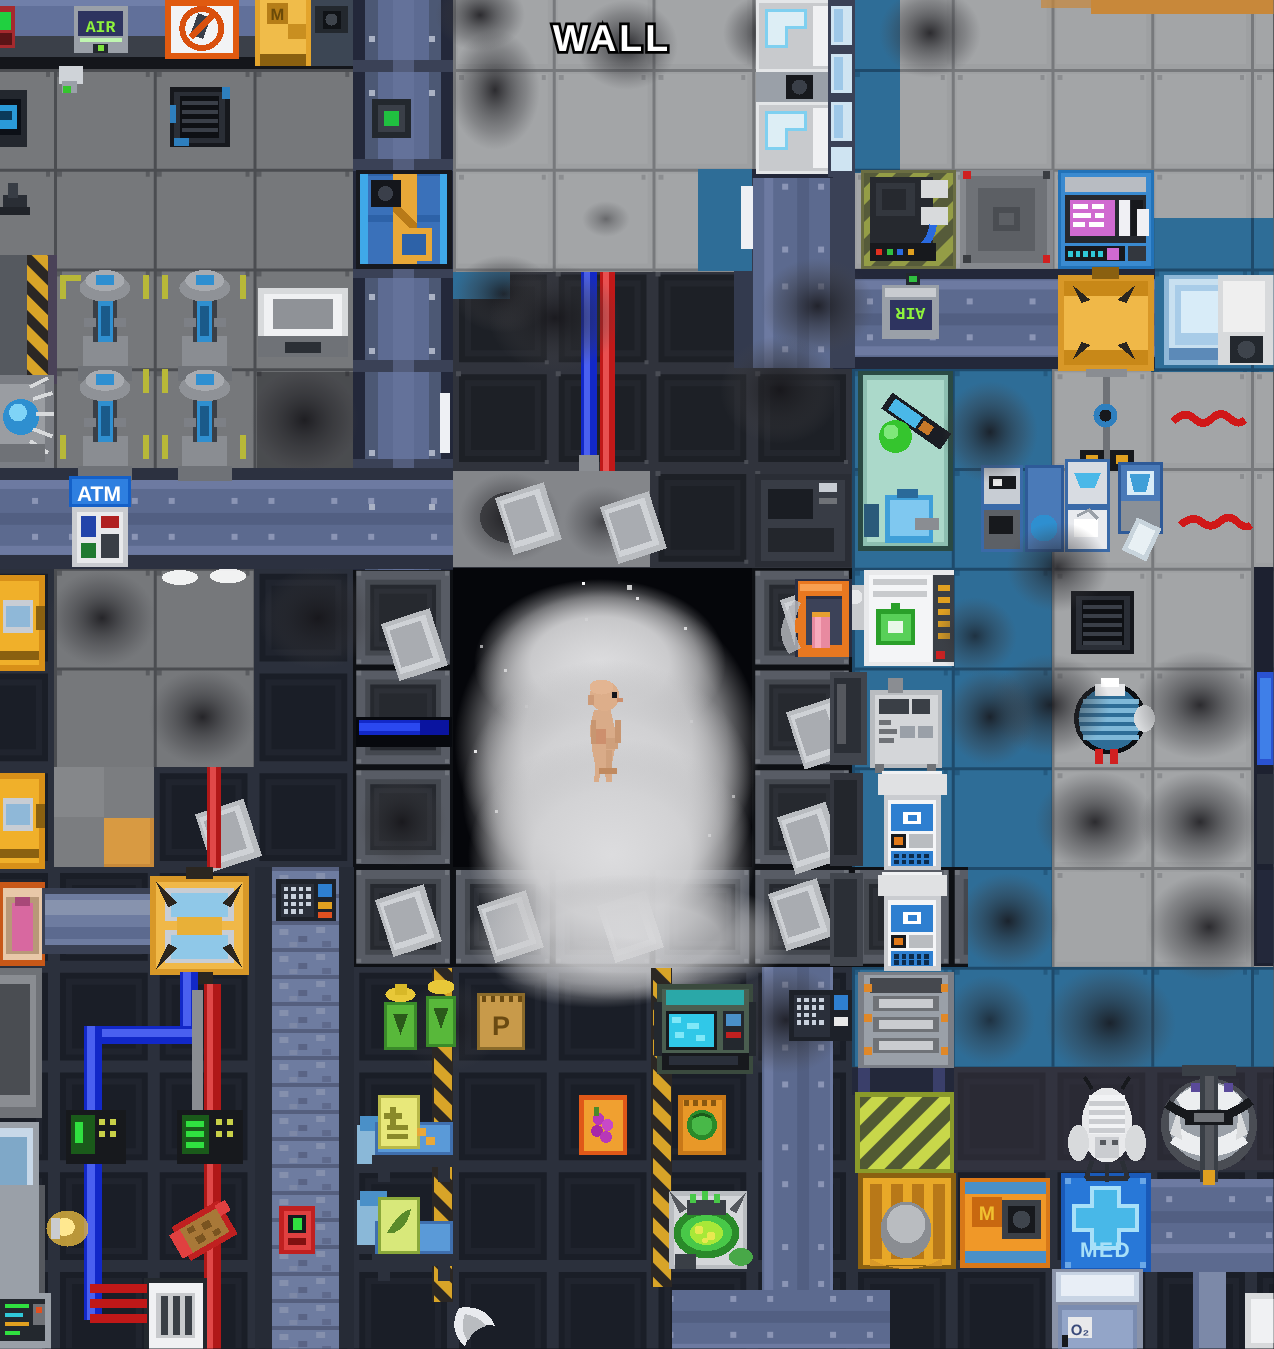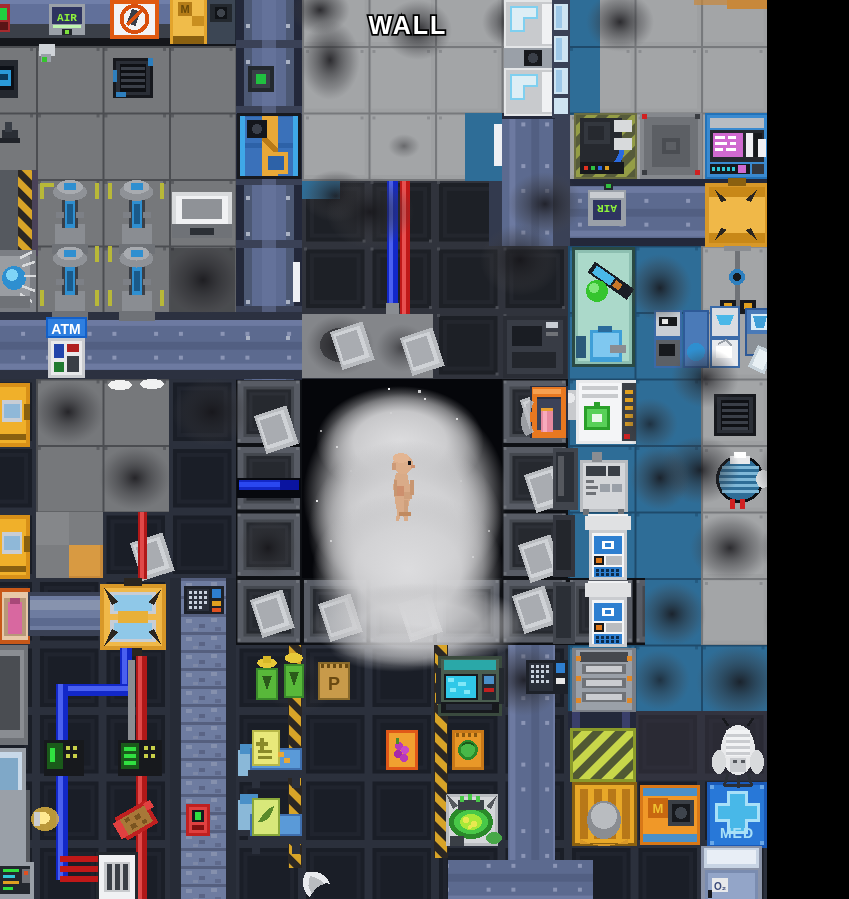--- a/index.html
+++ b/index.html
@@ -1,16 +1,16 @@
 <!DOCTYPE html>
 <html><head>
 <meta charset="utf-8">
 <style>
   html,body{margin:0;padding:0;background:#000;}
-  #scene{position:relative;width:767px;height:899px;overflow:hidden;font-family:"Liberation Sans",sans-serif;}
+  #scene{position:relative;width:849px;height:899px;overflow:hidden;font-family:"Liberation Sans",sans-serif;}
 </style>
 </head>
 <body>
 <div id="scene">
 <svg width="849" height="899" viewBox="0 0 849 899" xmlns="http://www.w3.org/2000/svg" shape-rendering="crispEdges">
 <defs>
 
   <pattern id="grayDark" width="66.5" height="66.5" patternUnits="userSpaceOnUse" x="36" y="46">
     <rect width="66.5" height="66.5" fill="#76787b"></rect>
     <rect width="66.5" height="2" fill="#4b4d51"></rect>

